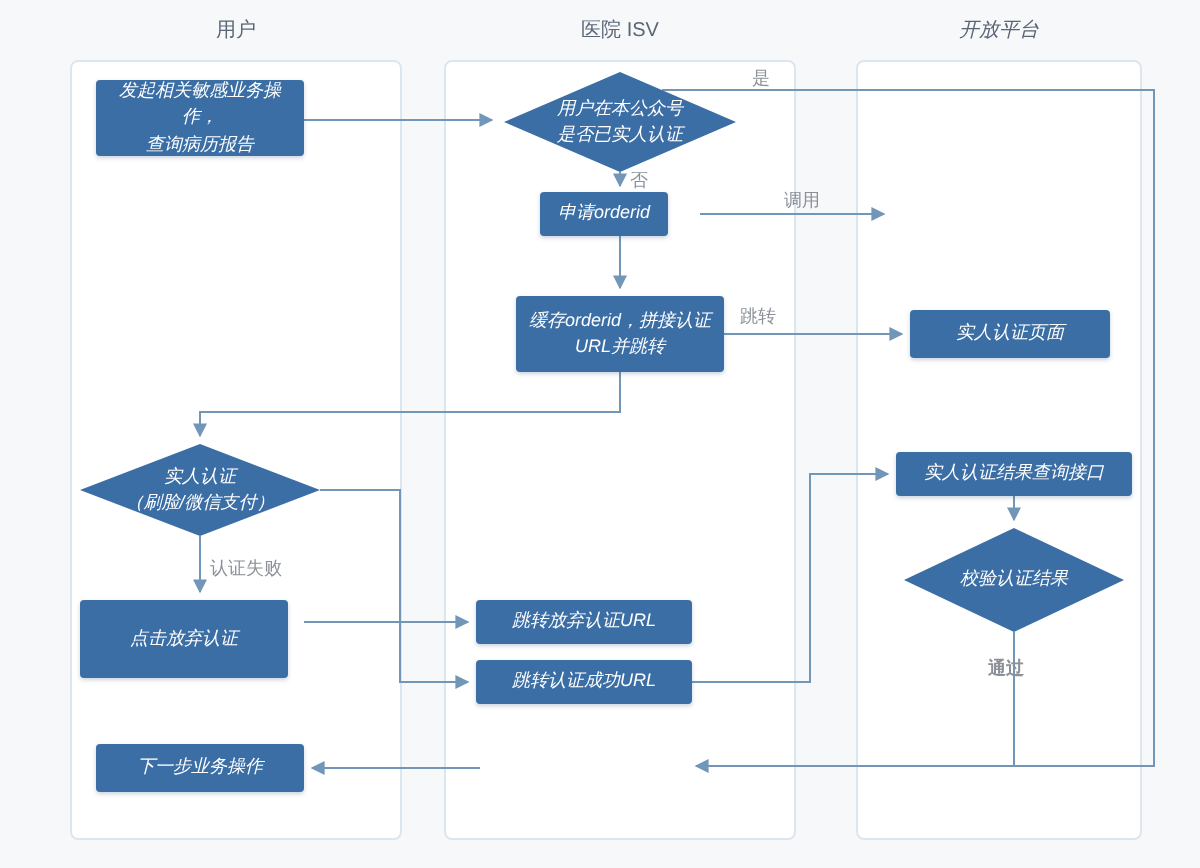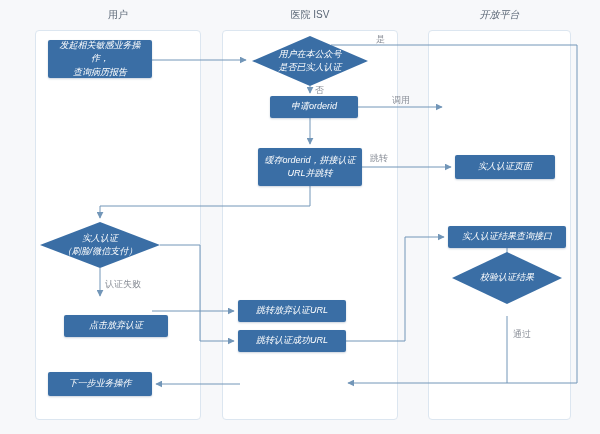--- a/index.html
+++ b/index.html
@@ -97,35 +97,35 @@
     <polyline points="346,341 405,341 405,237 444,237" marker-end="url(#arrowhead)"></polyline>
     <polyline points="507,248 507,260" marker-end="url(#arrowhead)"></polyline>
     <polyline points="507,316 507,383"></polyline>
     <polyline points="240,384 156,384" marker-end="url(#arrowhead)"></polyline>
   </svg>
 
   <div class="node" style="left:48px;top:40px;width:104px;height:38px;">发起相关敏感业务操作，
 查询病历报告</div>
   <div class="node diamond" style="left:40px;top:222px;width:120px;height:46px;">实人认证
 （刷脸/微信支付）</div>
-  <div class="node" style="left:64px;top:300px;width:104px;height:22px;margin-top:15px;">点击放弃认证</div>
+  <div class="node" style="left:40px;top:300px;width:104px;height:39px;">点击放弃认证</div>
   <div class="node" style="left:48px;top:372px;width:104px;height:24px;">下一步业务操作</div>
 
   <div class="node diamond" style="left:252px;top:36px;width:116px;height:50px;">用户在本公众号
 是否已实人认证</div>
-  <div class="node" style="left:270px;top:96px;width:88px;height:22px;">申请orderid</div>
+  <div class="node" style="left:270px;top:96px;width:64px;height:22px;">申请orderid</div>
   <div class="node" style="left:258px;top:148px;width:104px;height:38px;text-align:center;">缓存orderid，拼接认证
 URL并跳转</div>
   <div class="node" style="left:238px;top:300px;width:108px;height:22px;">跳转放弃认证URL</div>
   <div class="node" style="left:238px;top:330px;width:108px;height:22px;">跳转认证成功URL</div>
 
   <div class="node" style="left:455px;top:155px;width:100px;height:24px;">实人认证页面</div>
   <div class="node" style="left:448px;top:226px;width:118px;height:22px;">实人认证结果查询接口</div>
-  <div class="node diamond" style="left:452px;top:252px;width:110px;height:52px;">校验认证结果</div>
+  <div class="node diamond" style="left:452px;top:264px;width:110px;height:52px;">校验认证结果</div>
 
   <span class="edge-label" style="left:376px;top:33px;">是</span>
   <span class="edge-label" style="left:315px;top:84px;">否</span>
   <span class="edge-label" style="left:392px;top:94px;">调用</span>
   <span class="edge-label" style="left:370px;top:152px;">跳转</span>
   <span class="edge-label" style="left:105px;top:278px;">认证失败</span>
-  <span class="edge-label" style="left:513px;top:328px;">通过</span>
+  <span class="edge-label" style="left:494px;top:328px;font-weight:bold;">通过</span>
 
 </div>
 
 </body></html>

